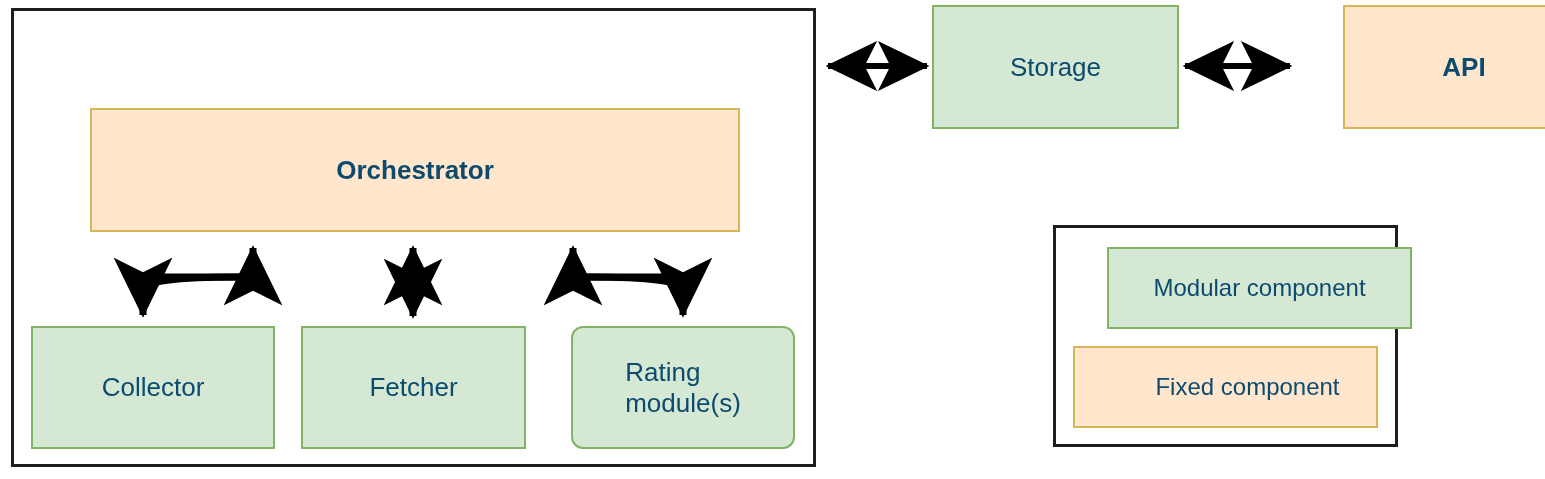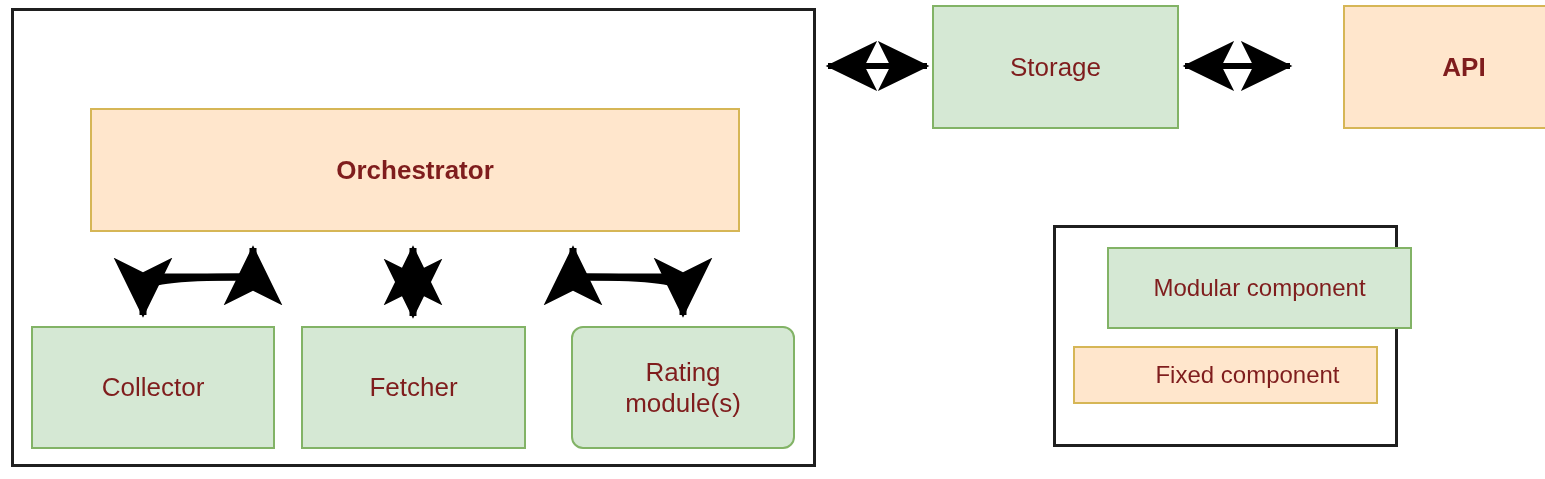--- a/index.html
+++ b/index.html
@@ -16,23 +16,22 @@
     height: 479px;
     background: #ffffff;
     overflow: hidden;
   }
   .box {
     position: absolute;
     box-sizing: border-box;
     display: flex;
     align-items: center;
     justify-content: center;
-    text-align: center;
     line-height: 1.18;
-    color: #7f1d1d;
+    color: #0c4a6e;
   }
   .container-box {
     border: 3px solid #1f1f1f;
     background: #ffffff;
   }
   .green-box {
     border: 2px solid #82b366;
     background: #d5e8d4;
   }
   .orange-box {
@@ -65,21 +64,21 @@
 
   #collector-box     { left: 31px;  top: 326px; width: 244px; height: 123px; font-size: 26px; }
   #fetcher-box       { left: 301px; top: 326px; width: 225px; height: 123px; font-size: 26px; }
   #rating-module-box { left: 571px; top: 326px; width: 224px; height: 123px; font-size: 26px; border-radius: 12px; }
 
   #storage-box { left: 932px;  top: 5px; width: 247px; height: 124px; font-size: 26px; }
   #api-box     { left: 1295px; top: 5px; width: 242px; height: 124px; font-size: 26px; margin-left: 48px; }
 
   #legend-box          { left: 1053px; top: 225px; width: 345px; height: 222px; }
   #legend-modular-box  { left: 1073px; top: 247px; width: 305px; height: 82px;  font-size: 24px; margin-left: 34px; }
-  #legend-fixed-box    { left: 1073px; top: 346px; width: 305px; height: 58px;  font-size: 24px; padding-left: 44px; }
+  #legend-fixed-box    { left: 1073px; top: 346px; width: 305px; height: 82px;  font-size: 24px; padding-left: 44px; }
 </style>
 </head>
 <body>
 
 <div id="canvas">
 
   <div class="box container-box" id="processor-box"></div>
 
   <div class="box orange-box bold" id="orchestrator-box">Orchestrator</div>
 

